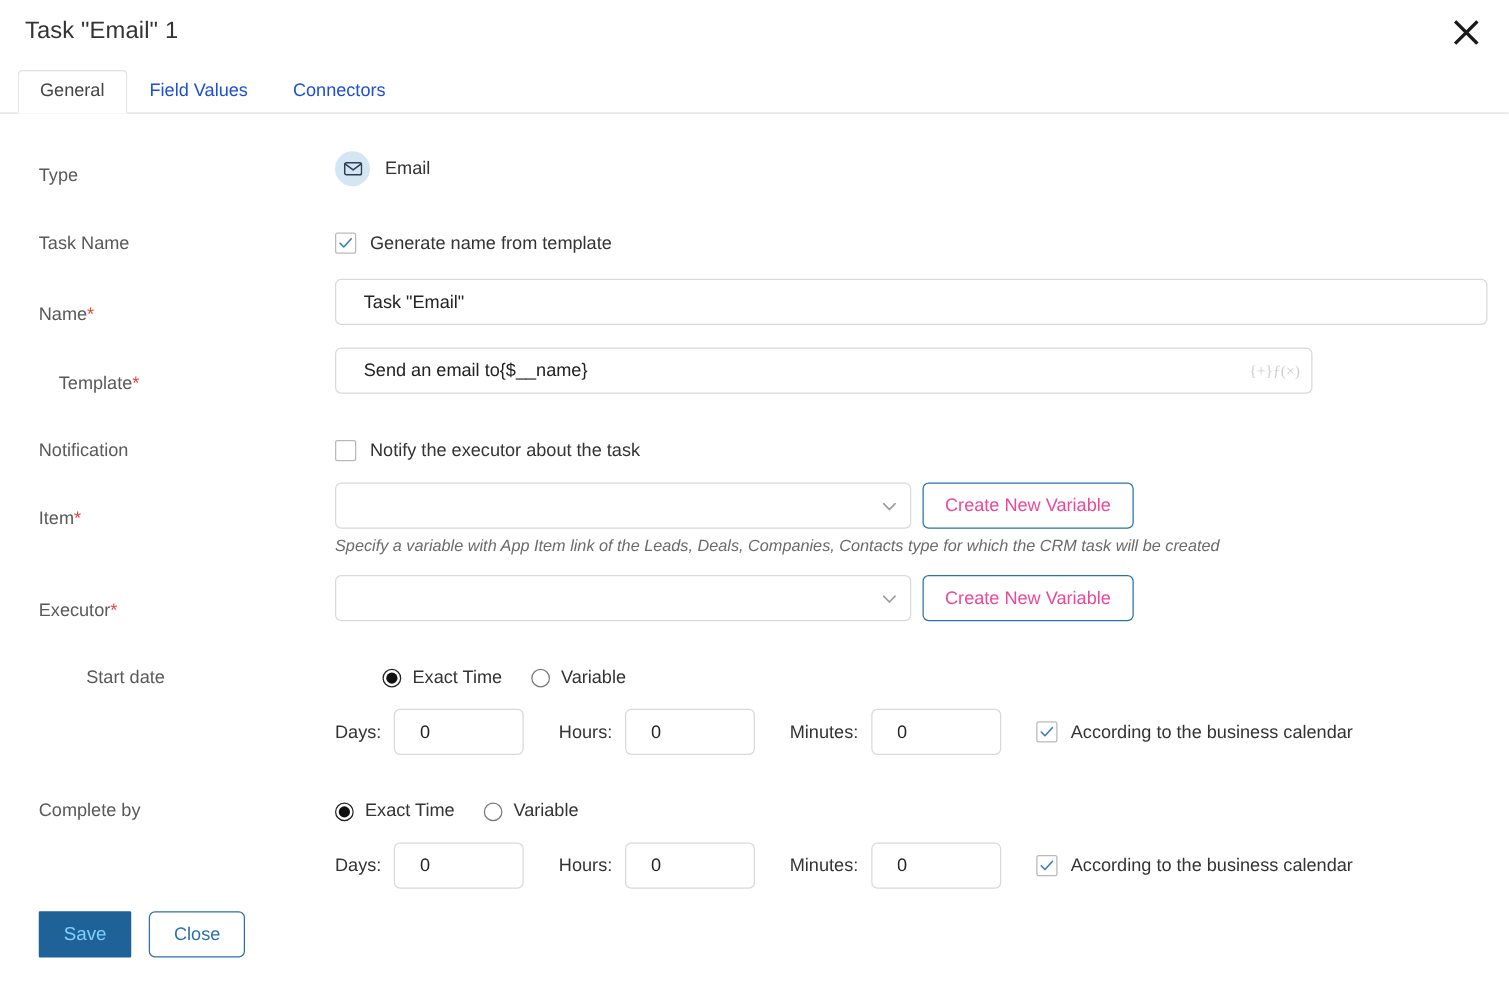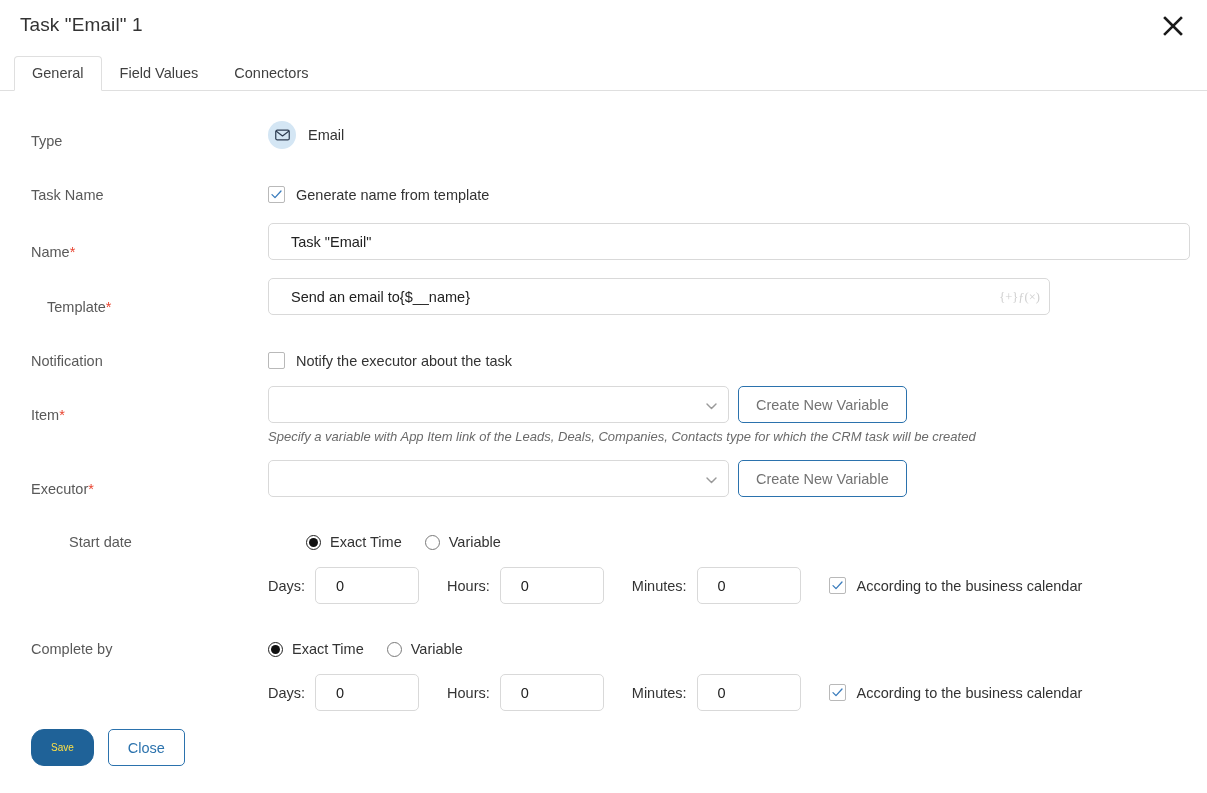--- a/index.html
+++ b/index.html
@@ -37,21 +37,21 @@
   .tabbar {
     position: relative;
     height: 41px;
     padding-left: 14px;
     display: flex;
     align-items: flex-end;
     border-bottom: 1px solid #dfdfdf;
   }
   .tab {
     font-size: 14.5px;
-    color: #404040;
+    color: #1d4ed8;
     padding: 9px 17px 10px 17px;
     cursor: pointer;
     line-height: 1;
     border: 1px solid transparent;
     border-radius: 4px 4px 0 0;
     position: relative;
     top: 1px;
     white-space: nowrap;
   }
   .tab.active {
@@ -181,21 +181,21 @@
     color: #9a9a9a;
   }
 
   .btn-outline {
     height: 37px;
     margin-left: 9px;
     padding: 0 17px;
     border: 1px solid #2b72ad;
     border-radius: 5px;
     background: #fff;
-    color: #737373;
+    color: #ec4899;
     font-size: 14.5px;
     font-family: "Liberation Sans", sans-serif;
     cursor: pointer;
     white-space: nowrap;
   }
 
   .hint {
     font-size: 13px;
     color: #6a6a6a;
     font-style: italic;
@@ -229,23 +229,23 @@
     display: flex;
     align-items: center;
     padding-left: 31px;
     padding-top: 18px;
   }
   .btn-primary {
     height: 37px;
     padding: 0 19px;
     background: #1f6298;
     border: 1px solid #1f6298;
-    border-radius: 13px;
-    color: #fde047;
-    font-size: 10px;
+    border-radius: 1px;
+    color: #7dd3fc;
+    font-size: 15px;
     font-family: "Liberation Sans", sans-serif;
     cursor: pointer;
   }
   .btn-sec {
     height: 37px;
     margin-left: 14px;
     padding: 0 19px;
     background: #fff;
     border: 1px solid #2b72ad;
     border-radius: 5px;

